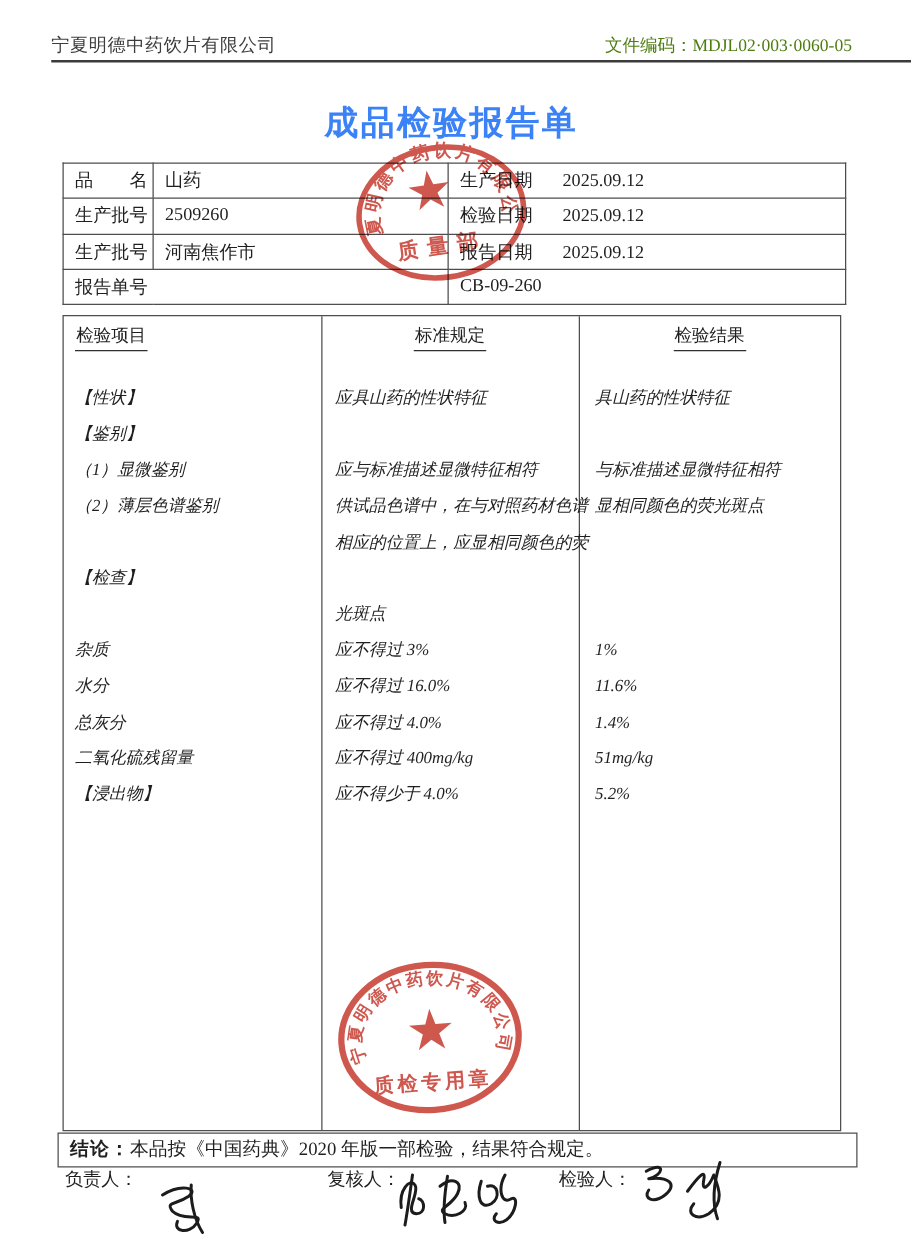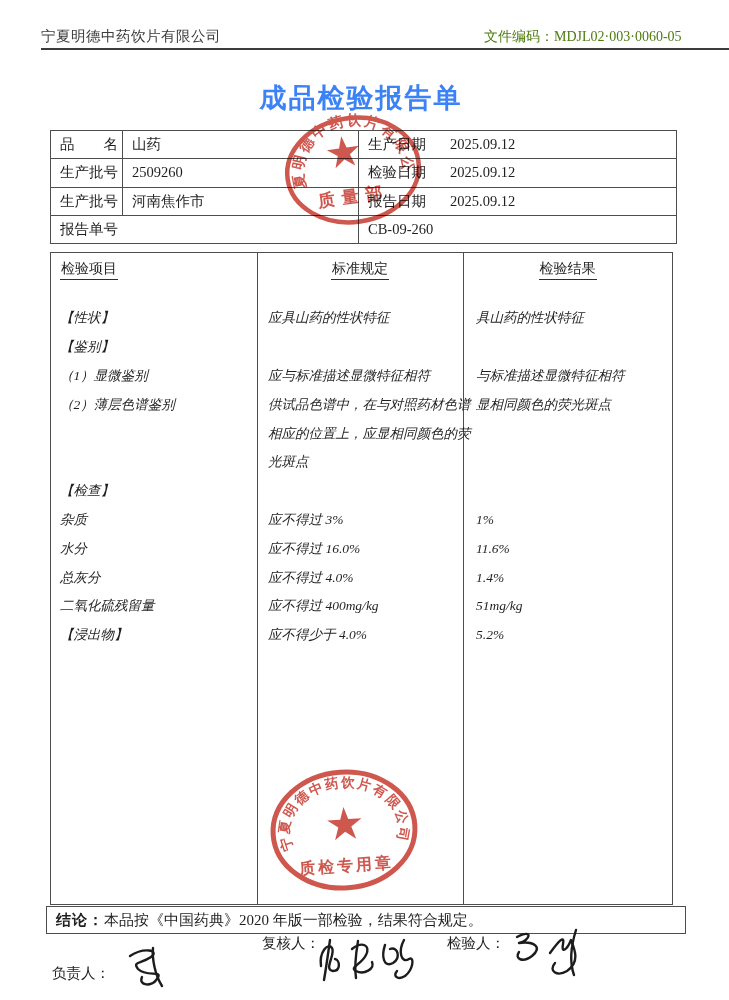--- a/index.html
+++ b/index.html
@@ -44,21 +44,21 @@
   .trow .c3{left:425px;}
 
   
   .conclusion{position:absolute;left:46px;top:906px;width:629px;height:26px;
               border:1.4px solid #4e4e4e;font-size:15px;line-height:26px;
               padding-left:9px;box-sizing:content-box;white-space:nowrap;}
   .conclusion b{letter-spacing:1px;}
 
   
   .sig-label{position:absolute;top:934px;font-size:14.5px;white-space:nowrap;}
-  .sig-label.s1{left:52px;margin-top:30px;}
+  .sig-label.s1{left:52px;}
   .sig-label.s2{left:262px;}
   .sig-label.s3{left:447px;}
   .sig{position:absolute;}
   .sig path{fill:none;stroke:#1c1c1c;stroke-width:2.4;stroke-linecap:round;stroke-linejoin:round;}
   .sig.g1{left:118px;top:944px;}
   .sig.g2{left:312px;top:933px;}
   .sig.g3{left:505px;top:926px;}
 
   
   .stamp{position:absolute;mix-blend-mode:multiply;opacity:.84;}
@@ -131,27 +131,27 @@
           <span class="c c1">（2）薄层色谱鉴别</span>
           <span class="c c2">供试品色谱中，在与对照药材色谱</span>
           <span class="c c3">显相同颜色的荧光斑点</span>
         </div>
       <div class="trow">
           <span class="c c1"></span>
           <span class="c c2">相应的位置上，应显相同颜色的荧</span>
           <span class="c c3"></span>
         </div>
       <div class="trow">
+          <span class="c c1">【检查】</span>
+          <span class="c c2"></span>
+          <span class="c c3"></span>
+        </div>
+      <div class="trow">
           <span class="c c1"></span>
           <span class="c c2">光斑点</span>
-          <span class="c c3"></span>
-        </div>
-      <div class="trow">
-          <span class="c c1">【检查】</span>
-          <span class="c c2"></span>
           <span class="c c3"></span>
         </div>
       <div class="trow">
           <span class="c c1">杂质</span>
           <span class="c c2">应不得过 3%</span>
           <span class="c c3">1%</span>
         </div>
       <div class="trow">
           <span class="c c1">水分</span>
           <span class="c c2">应不得过 16.0%</span>

